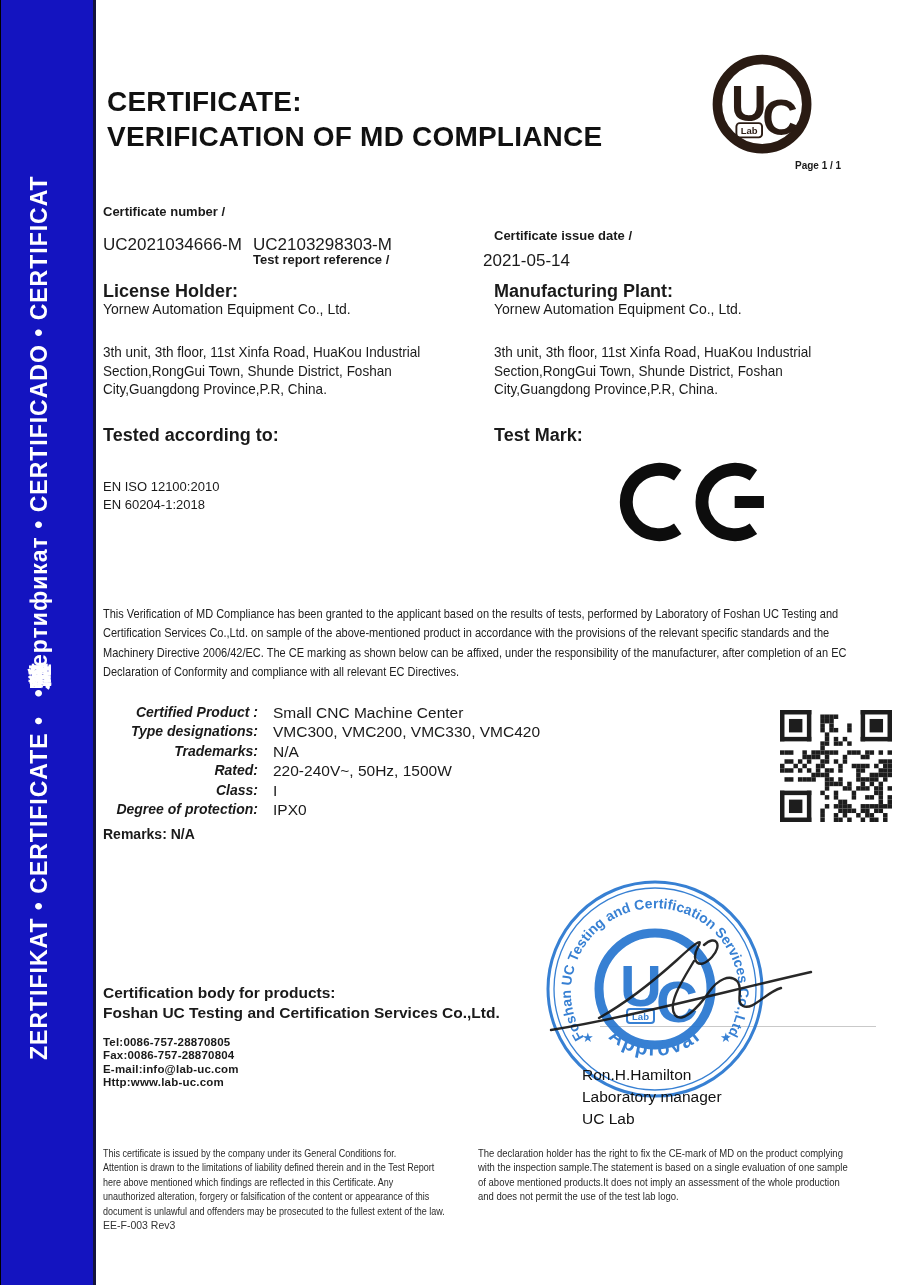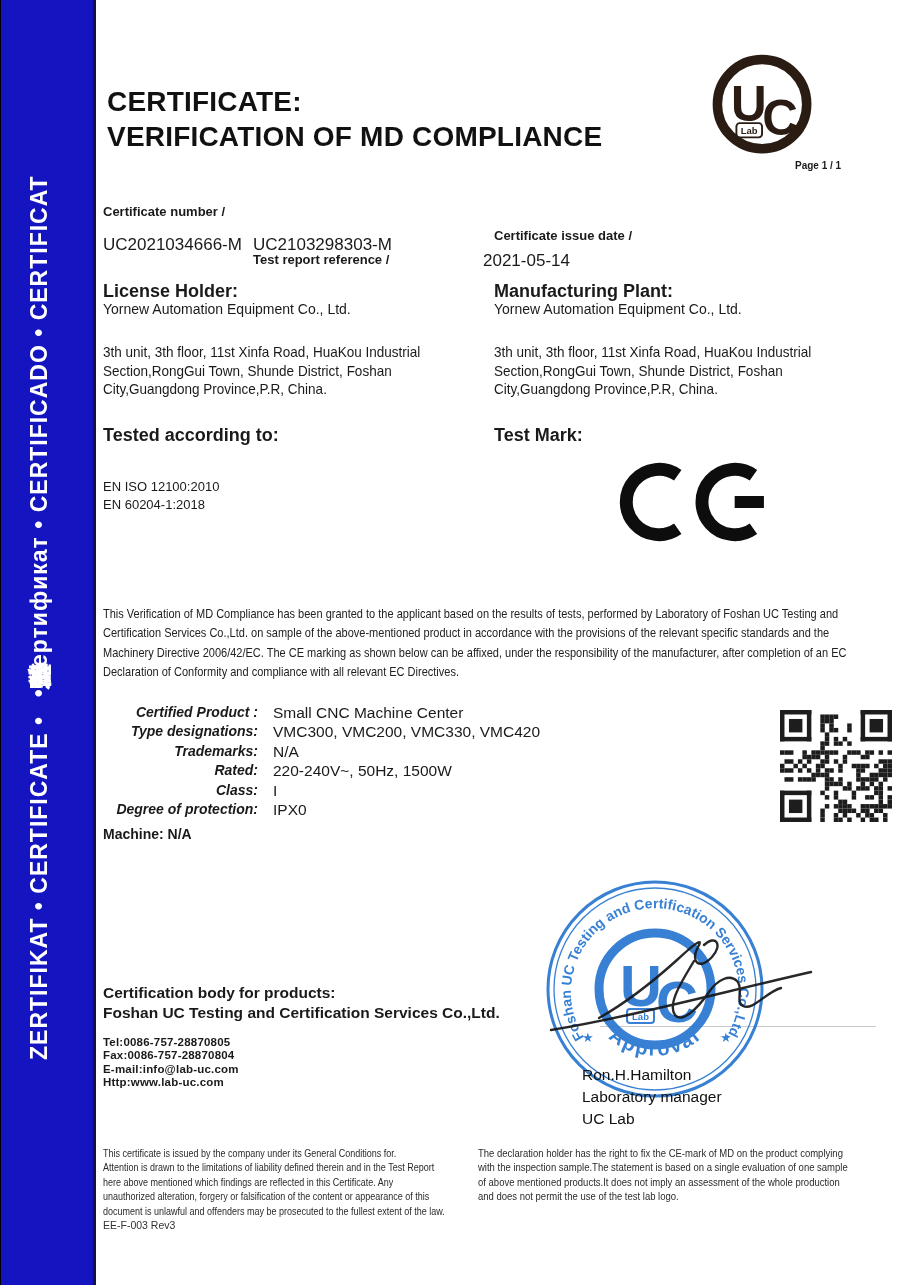--- a/index.html
+++ b/index.html
@@ -134,21 +134,21 @@
       </div>
     <div class="prow">
         <span class="pl">Class:</span>
         <span>I</span>
       </div>
     <div class="prow">
         <span class="pl">Degree of protection:</span>
         <span>IPX0</span>
       </div>
   </div>
-  <div class="remarks">Machine: N/A</div>
+  <div class="remarks">Remarks: N/A</div>
 
   <svg id="qr" class="abs" style="left:780px;top:710px;" width="112" height="112" viewBox="0 0 112 112">
       <rect x="0" y="0" width="31.360000000000003" height="4.48" fill="#1d1d1d"></rect>
       <rect x="0" y="26.880000000000003" width="31.360000000000003" height="4.48" fill="#1d1d1d"></rect>
       <rect x="0" y="0" width="4.48" height="31.360000000000003" fill="#1d1d1d"></rect>
       <rect x="26.880000000000003" y="0" width="4.48" height="31.360000000000003" fill="#1d1d1d"></rect>
       <rect x="8.96" y="8.96" width="13.440000000000001" height="13.440000000000001" fill="#1d1d1d"></rect>
       <rect x="80.64000000000001" y="0" width="31.360000000000003" height="4.48" fill="#1d1d1d"></rect>
       <rect x="80.64000000000001" y="26.880000000000003" width="31.360000000000003" height="4.48" fill="#1d1d1d"></rect>
       <rect x="80.64000000000001" y="0" width="4.48" height="31.360000000000003" fill="#1d1d1d"></rect>

